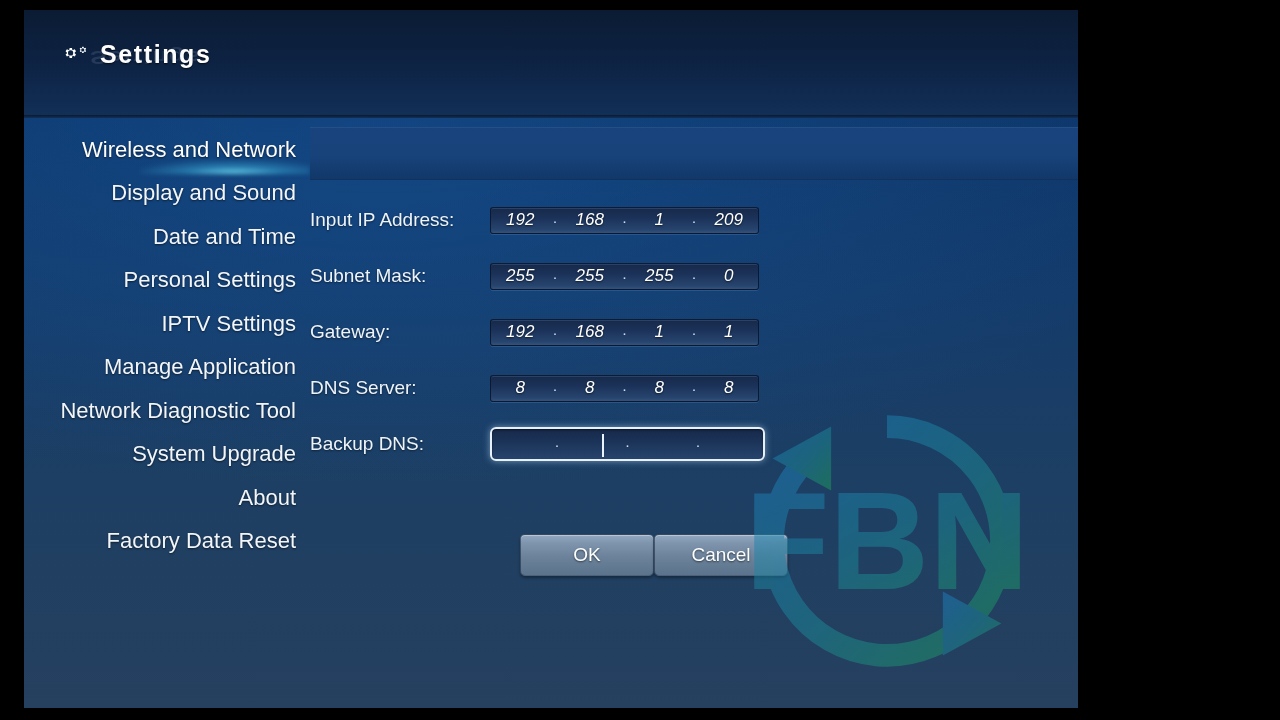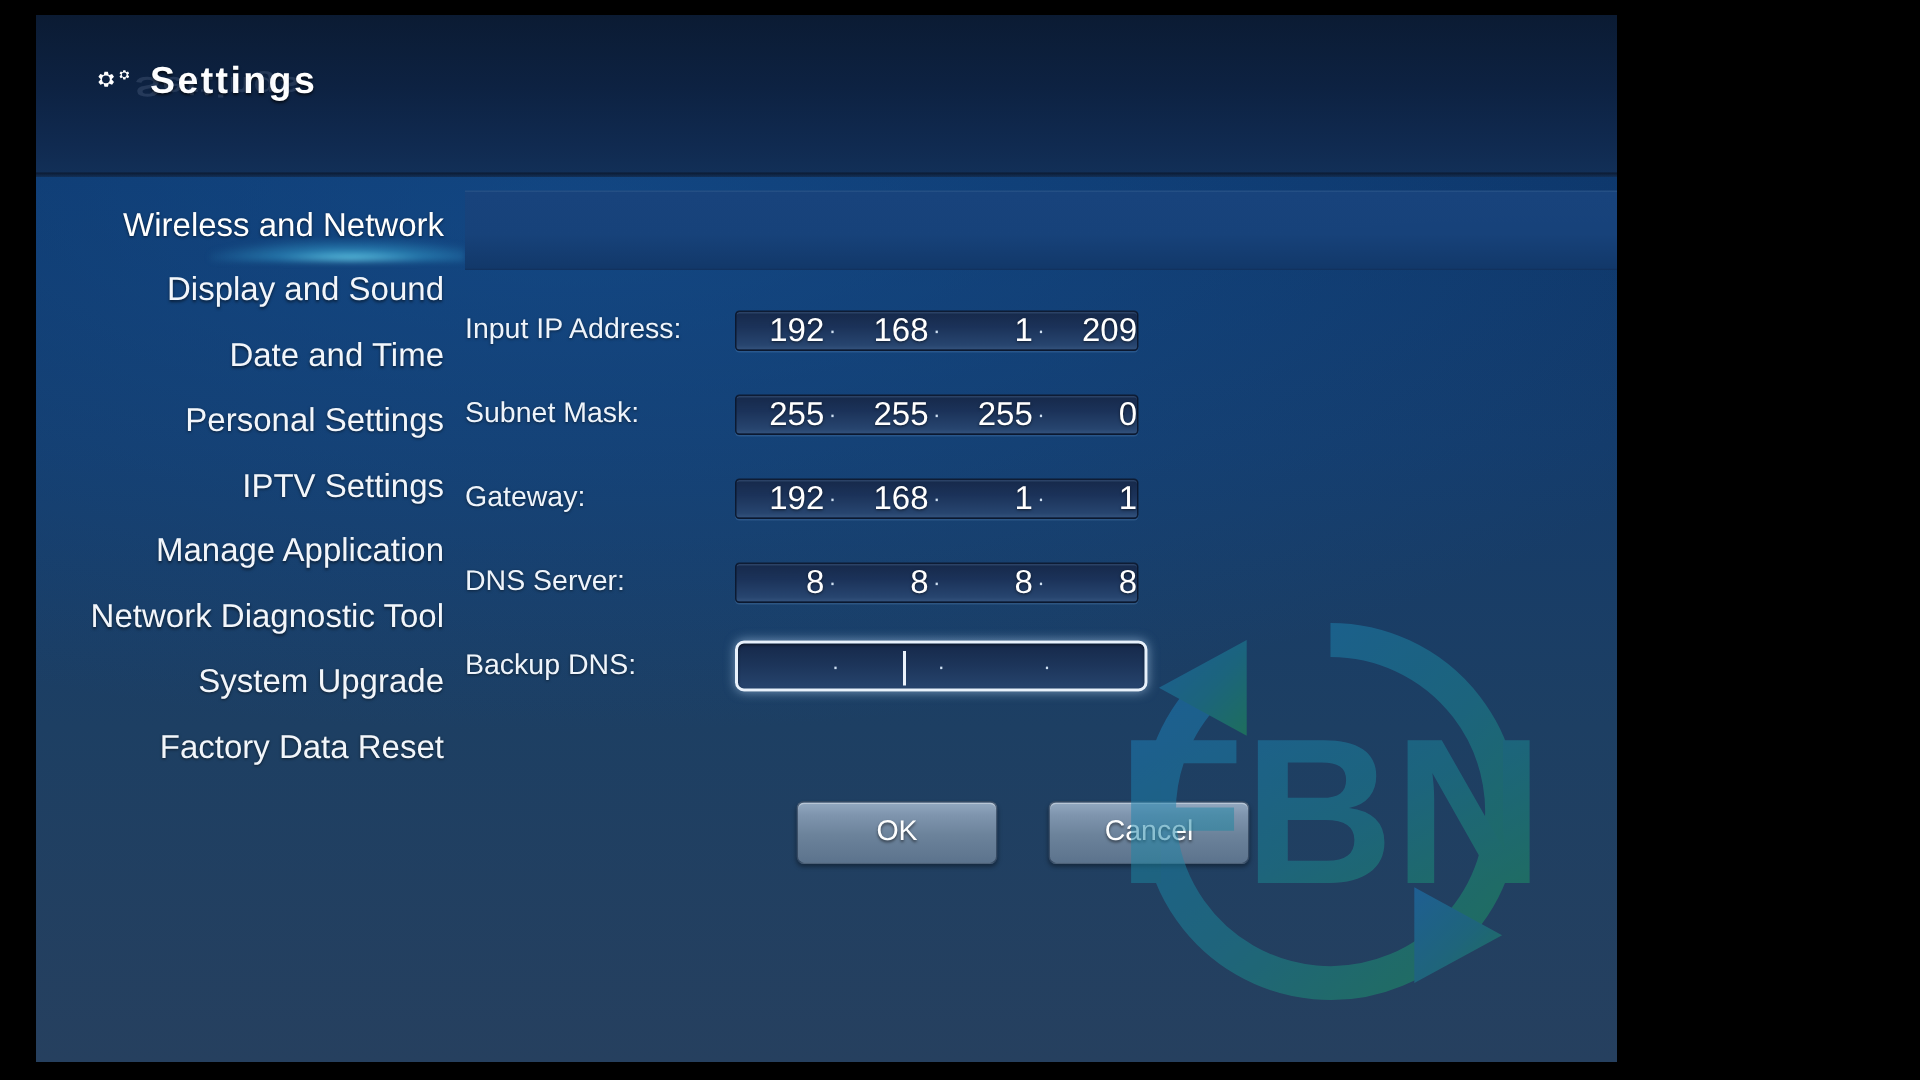--- a/index.html
+++ b/index.html
@@ -117,37 +117,38 @@
     position:relative;
   }
   .ipfield.focused{
     width:275px; height:34px;
     border:2px solid #e8f1fb;
     border-radius:6px;
     background:linear-gradient(180deg,#16294a 0%,#1c3459 45%,#26446d 100%);
     box-shadow:0 0 7px rgba(190,220,250,.55), inset 0 1px 2px rgba(0,0,0,.5);
   }
   .octet{
-    flex:1; text-align:right;
-    color:#fff; font-size:22px;
+    flex:1; text-align:center;
+    color:#fff; font-size:17px;
     text-shadow:0 1px 2px rgba(0,0,0,.6);
+    font-style:italic;
   }
   .sep{
     width:11px; text-align:center;
     color:#cfe0f2; font-size:15px; line-height:1;
   }
   .caret{
     position:absolute; left:110px; top:5px;
     width:2px; height:23px; background:#eaf2fb;
   }
 
   
   #buttons{
-    position:absolute; left:221px; top:416px;
-    display:flex; gap:34px;
+    position:absolute; left:210px; top:416px;
+    display:flex; 
   }
   .btn{
     width:134px; height:42px;
     display:flex; align-items:center; justify-content:center;
     border-radius:5px;
     color:#fdfefe; font-size:19px;
     text-shadow:0 1px 2px rgba(0,0,0,.55);
     background:linear-gradient(180deg,#90a6bd 0%,#7e94ad 18%,#6a8199 52%,#5d7governed 52%,#5d748e 100%);
     background:linear-gradient(180deg,#93a9c0 0%,#7f95ae 20%,#6b829a 55%,#5c738d 100%);
     border:1px solid rgba(20,38,62,.55);
@@ -189,20 +190,21 @@
 
     <nav id="sidebar">
         <div class="menu-item selected">Wireless and Network</div>
         <div class="menu-item">Display and Sound</div>
         <div class="menu-item">Date and Time</div>
         <div class="menu-item">Personal Settings</div>
         <div class="menu-item">IPTV Settings</div>
         <div class="menu-item">Manage Application</div>
         <div class="menu-item">Network Diagnostic Tool</div>
         <div class="menu-item">System Upgrade</div>
+        <div class="menu-item">About</div>
         <div class="menu-item">Factory Data Reset</div>
       </nav>
 
     <div id="content">
 
       <div id="banner"></div>
 
       <div id="form">
           <div class="row">
             <div class="row-label">Input IP Address:</div>

